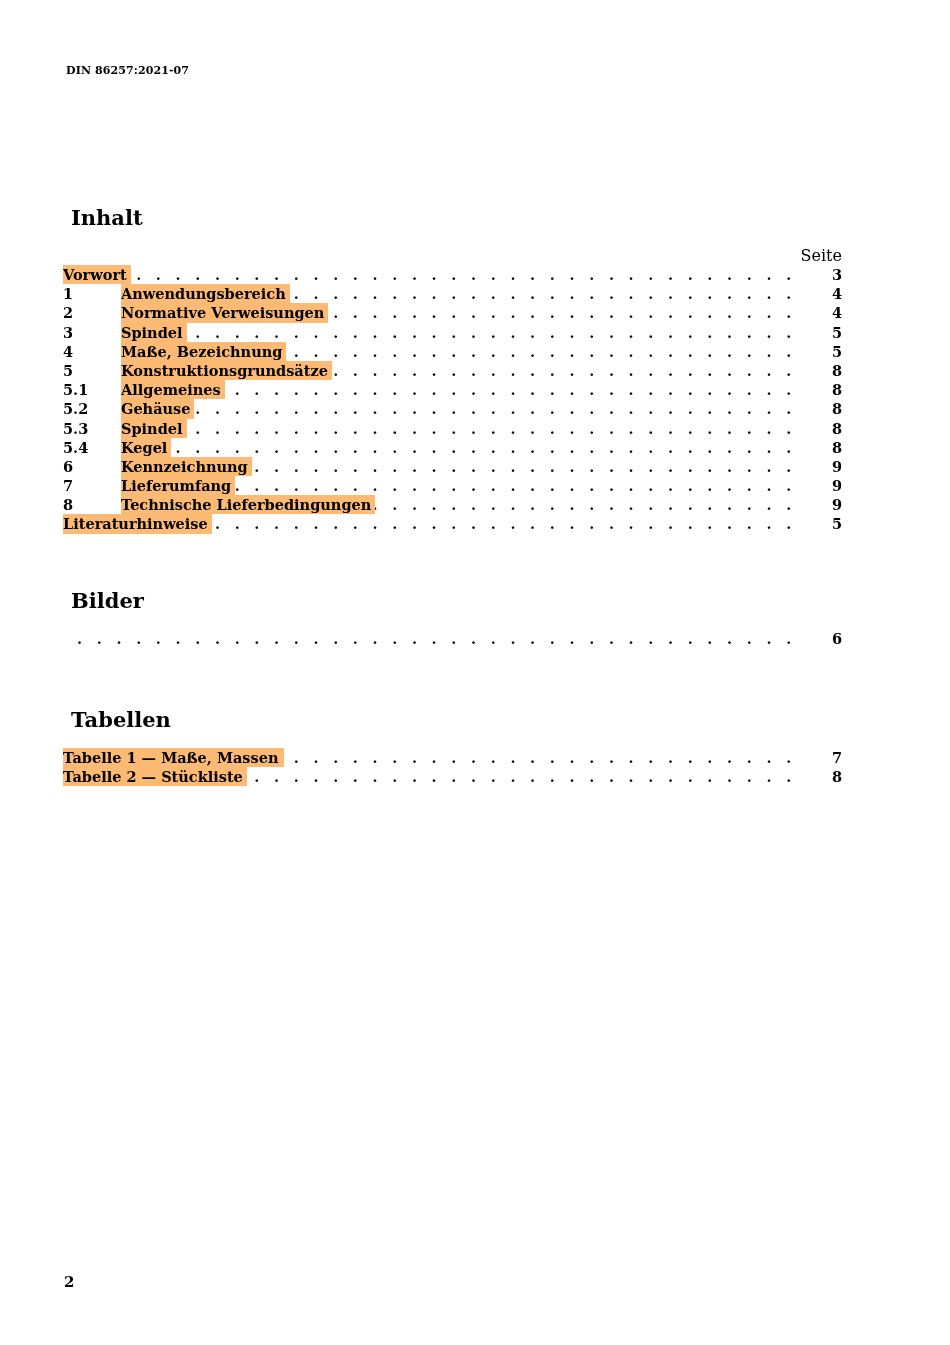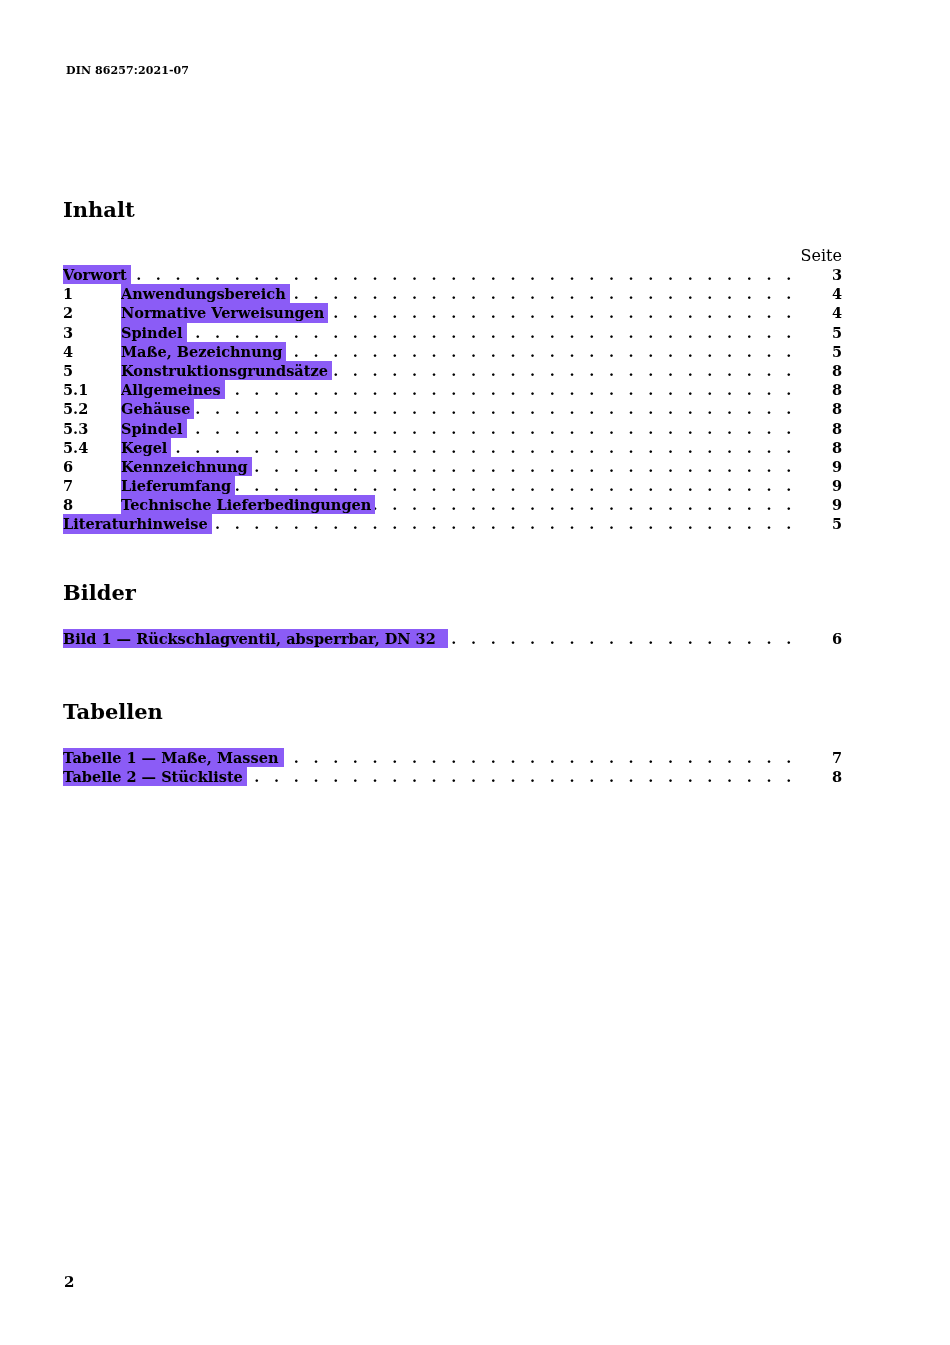--- a/index.html
+++ b/index.html
@@ -21,21 +21,21 @@
       top: 64px;
       font-size: 11px;
       font-weight: bold;
       letter-spacing: 0.1px;
     }
     .section-heading {
       position: absolute;
       left: 63px;
       font-size: 21px;
       font-weight: bold;
-      margin: 0;
+      margin: 8px;
     }
     .seite-label {
       position: absolute;
       right: 108px;
       top: 246px;
       font-size: 16px;
       font-weight: normal;
     }
     .toc {
       position: absolute;
@@ -60,21 +60,21 @@
       position: absolute;
       top: 0;
       right: 46px;
       display: flex;
       overflow: hidden;
     }
     .toc-row.indented .title-wrap { left: 58px; }
     .toc-row.flush .title-wrap { left: 0; }
     .toc-row .title {
       flex: 0 0 auto;
-      background: #8b5cf6;
+      background: #fdba74;
       padding-right: 4px;
     }
     .toc-row .leader {
       flex: 1 1 auto;
       overflow: hidden;
       white-space: nowrap;
       text-align: right;
       font-weight: bold;
       letter-spacing: 4.8px;
       direction: rtl;
@@ -212,21 +212,20 @@
         <span class="leader">. . . . . . . . . . . . . . . . . . . . . . . . . . . . . . . . . . . . . . . . . . . . . . . . . . . . . . . . . . . . . . . . . . . . . . . . . . . . . .</span>
       </div>
     <span class="page">5</span>
   </div>
 </div>
 
 <h2 class="section-heading" style="top:580px;">Bilder</h2>
 <div class="toc" style="top:629px;">
   <div class="toc-row flush">
     <div class="title-wrap">
-        <span class="title" style="padding-right:12px;">Bild 1 — Rückschlagventil, absperrbar, DN 32</span>
         <span class="leader">. . . . . . . . . . . . . . . . . . . . . . . . . . . . . . . . . . . . . . . . . . . . . . . . . . . . . . . . . . . . . . . . . . . . . . . . . . . . . .</span>
       </div>
     <span class="page">6</span>
   </div>
 </div>
 
 <h2 class="section-heading" style="top:699px;">Tabellen</h2>
 <div class="toc" style="top:748px;">
   <div class="toc-row flush">
     <div class="title-wrap">

